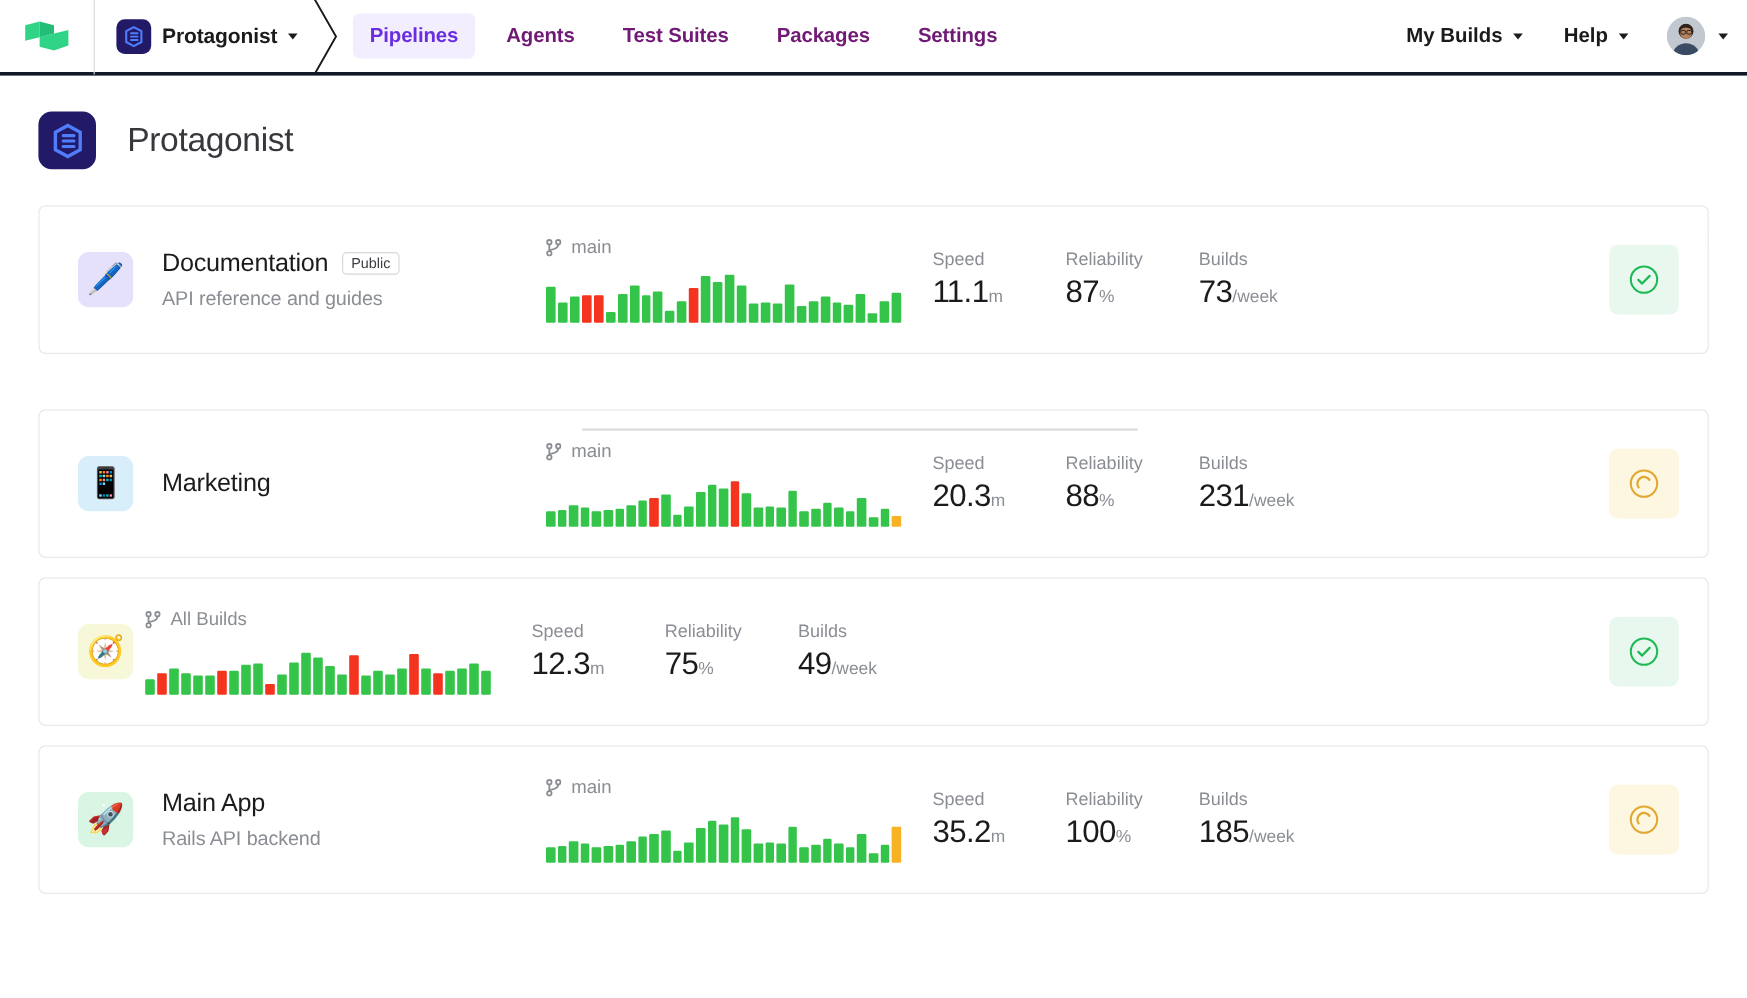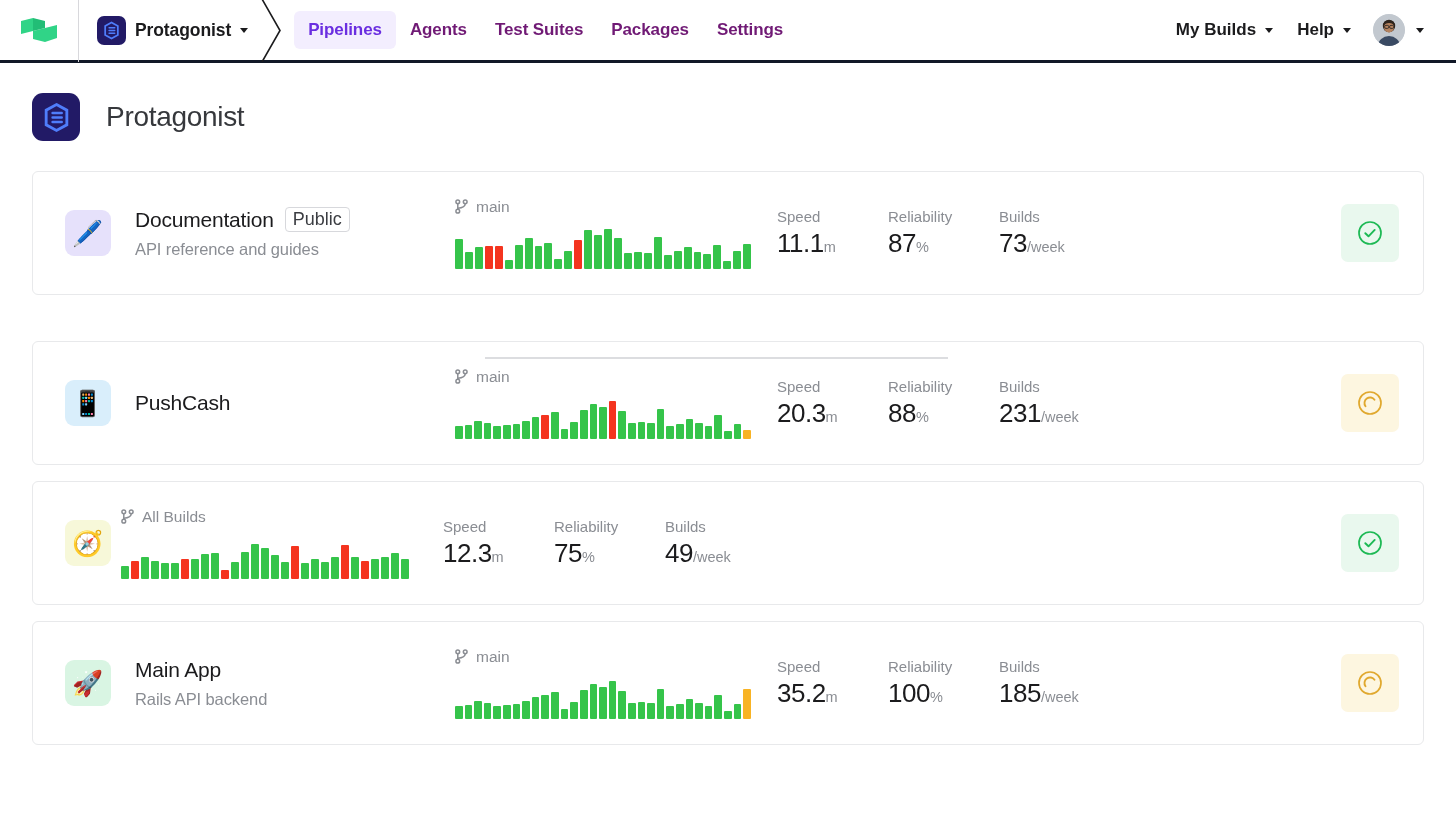--- a/index.html
+++ b/index.html
@@ -49,32 +49,32 @@
     border-right: 4.5px solid transparent;
     border-top: 5.5px solid #1b1b1d;
     display: inline-block;
   }
   .chevron-sep {
     width: 26px; height: 63px; flex: 0 0 auto; position: relative;
   }
   .chevron-sep svg { position: absolute; top: 0; left: -4px; }
 
   .nav-links {
-    display: flex; align-items: center; gap: 0px; margin-left: 6px;
+    display: flex; align-items: center; gap: 12px; margin-left: 6px;
   }
   .nav-link {
     font-size: 17px; font-weight: 700; color: #701a75;
     padding: 9px 14px; border-radius: 6px; letter-spacing: -0.1px;
     white-space: nowrap; cursor: pointer;
   }
   .nav-link.active { color: #6a2ee0; background: #f3eefe; }
 
   .nav-right {
-    margin-left: auto; display: flex; align-items: center; gap: 0px;
-    padding-right: 32px;
+    margin-left: auto; display: flex; align-items: center; gap: 10px;
+    padding-right: 16px;
   }
   .nav-right-item {
     display: flex; align-items: center; gap: 9px;
     font-size: 17px; font-weight: 700; color: #1b1b1d;
     padding: 8px 12px; cursor: pointer; white-space: nowrap;
   }
   .avatar-wrap { display: flex; align-items: center; gap: 11px; padding-left: 10px; }
   .avatar {
     width: 32px; height: 32px; border-radius: 50%;
     overflow: hidden; flex: 0 0 auto;
@@ -144,21 +144,21 @@
   .p-emoji {
     width: 46px; height: 46px; border-radius: 9px;
     display: flex; align-items: center; justify-content: center;
     font-size: 25px; flex: 0 0 auto;
     margin-left: 10px;
   }
   .p-text { margin-left: 24px; width: 310px; }
   .p-title-line { display: flex; align-items: center; gap: 11px; }
   .p-name { font-size: 21px; font-weight: 400; color: #1b1b1d; letter-spacing: -0.2px; }
   .p-badge {
-    font-size: 18px; color: #3b3d42; border: 1px solid #d7d8dc;
+    font-size: 12px; color: #3b3d42; border: 1px solid #d7d8dc;
     border-radius: 4px; padding: 2px 7px 3px; line-height: 1;
   }
   .p-desc { font-size: 16.5px; color: #8a8d93; margin-top: 8px; letter-spacing: -0.1px; }
 
   .chart-col { width: 296px; flex: 0 0 auto; margin-left: 10px; }
   .branch-line {
     display: flex; align-items: center; gap: 8px;
     font-size: 15.5px; color: #8a8d93; margin-bottom: 9px;
   }
   .bars { display: flex; align-items: flex-end; gap: 2px; height: 44px; }
@@ -349,21 +349,21 @@
       <svg width="26" height="26" viewBox="0 0 26 26" aria-hidden="true">
   <circle cx="13" cy="13" r="11" fill="none" stroke="#1db954" stroke-width="1.7"></circle>
   <path d="M8.3 13.2 L11.5 16.3 L17.7 9.9" fill="none" stroke="#1db954" stroke-width="1.9" stroke-linecap="round" stroke-linejoin="round"></path>
 </svg>
     </div>
   </div>
     <div class="row">
     <div class="p-emoji" style="background:#d9eefb">📱</div>
     <div class="p-text">
       <div class="p-title-line">
-        <span class="p-name">PushCash</span>
+        <span class="p-name">Marketing</span>
 
       </div>
     </div>
 
     <div class="chart-col">
       <div class="branch-line">
         <svg width="13" height="15" viewBox="0 0 14 16" aria-hidden="true">
   <circle cx="3" cy="3" r="2" fill="none" stroke="#8a8d93" stroke-width="1.6"></circle>
   <circle cx="11" cy="3" r="2" fill="none" stroke="#8a8d93" stroke-width="1.6"></circle>
   <circle cx="3" cy="13" r="2" fill="none" stroke="#8a8d93" stroke-width="1.6"></circle>

